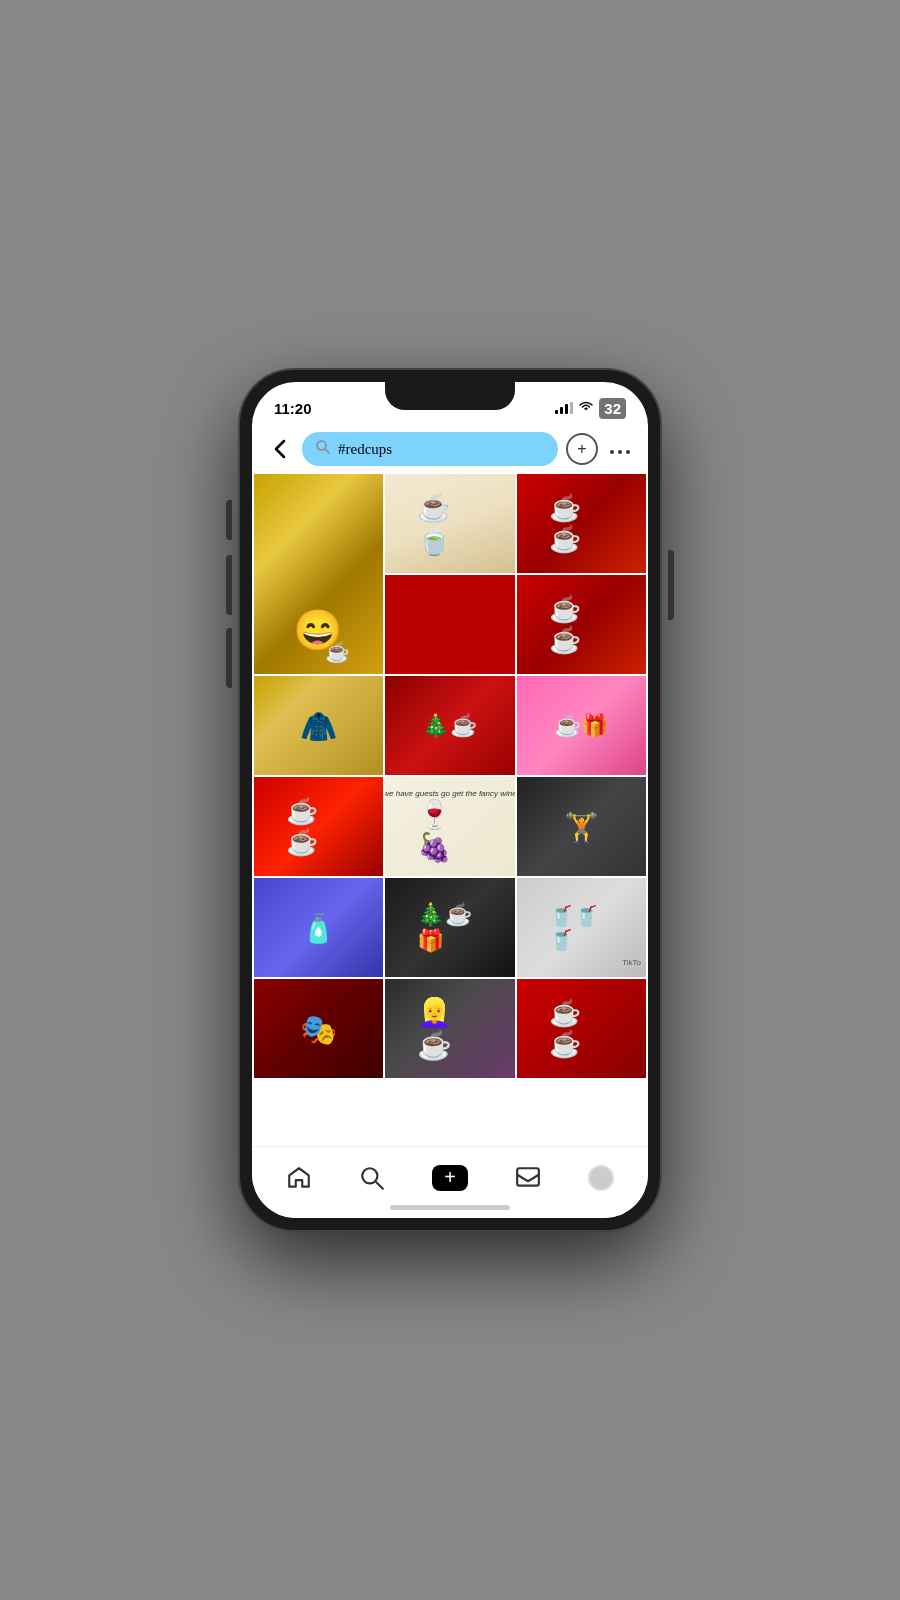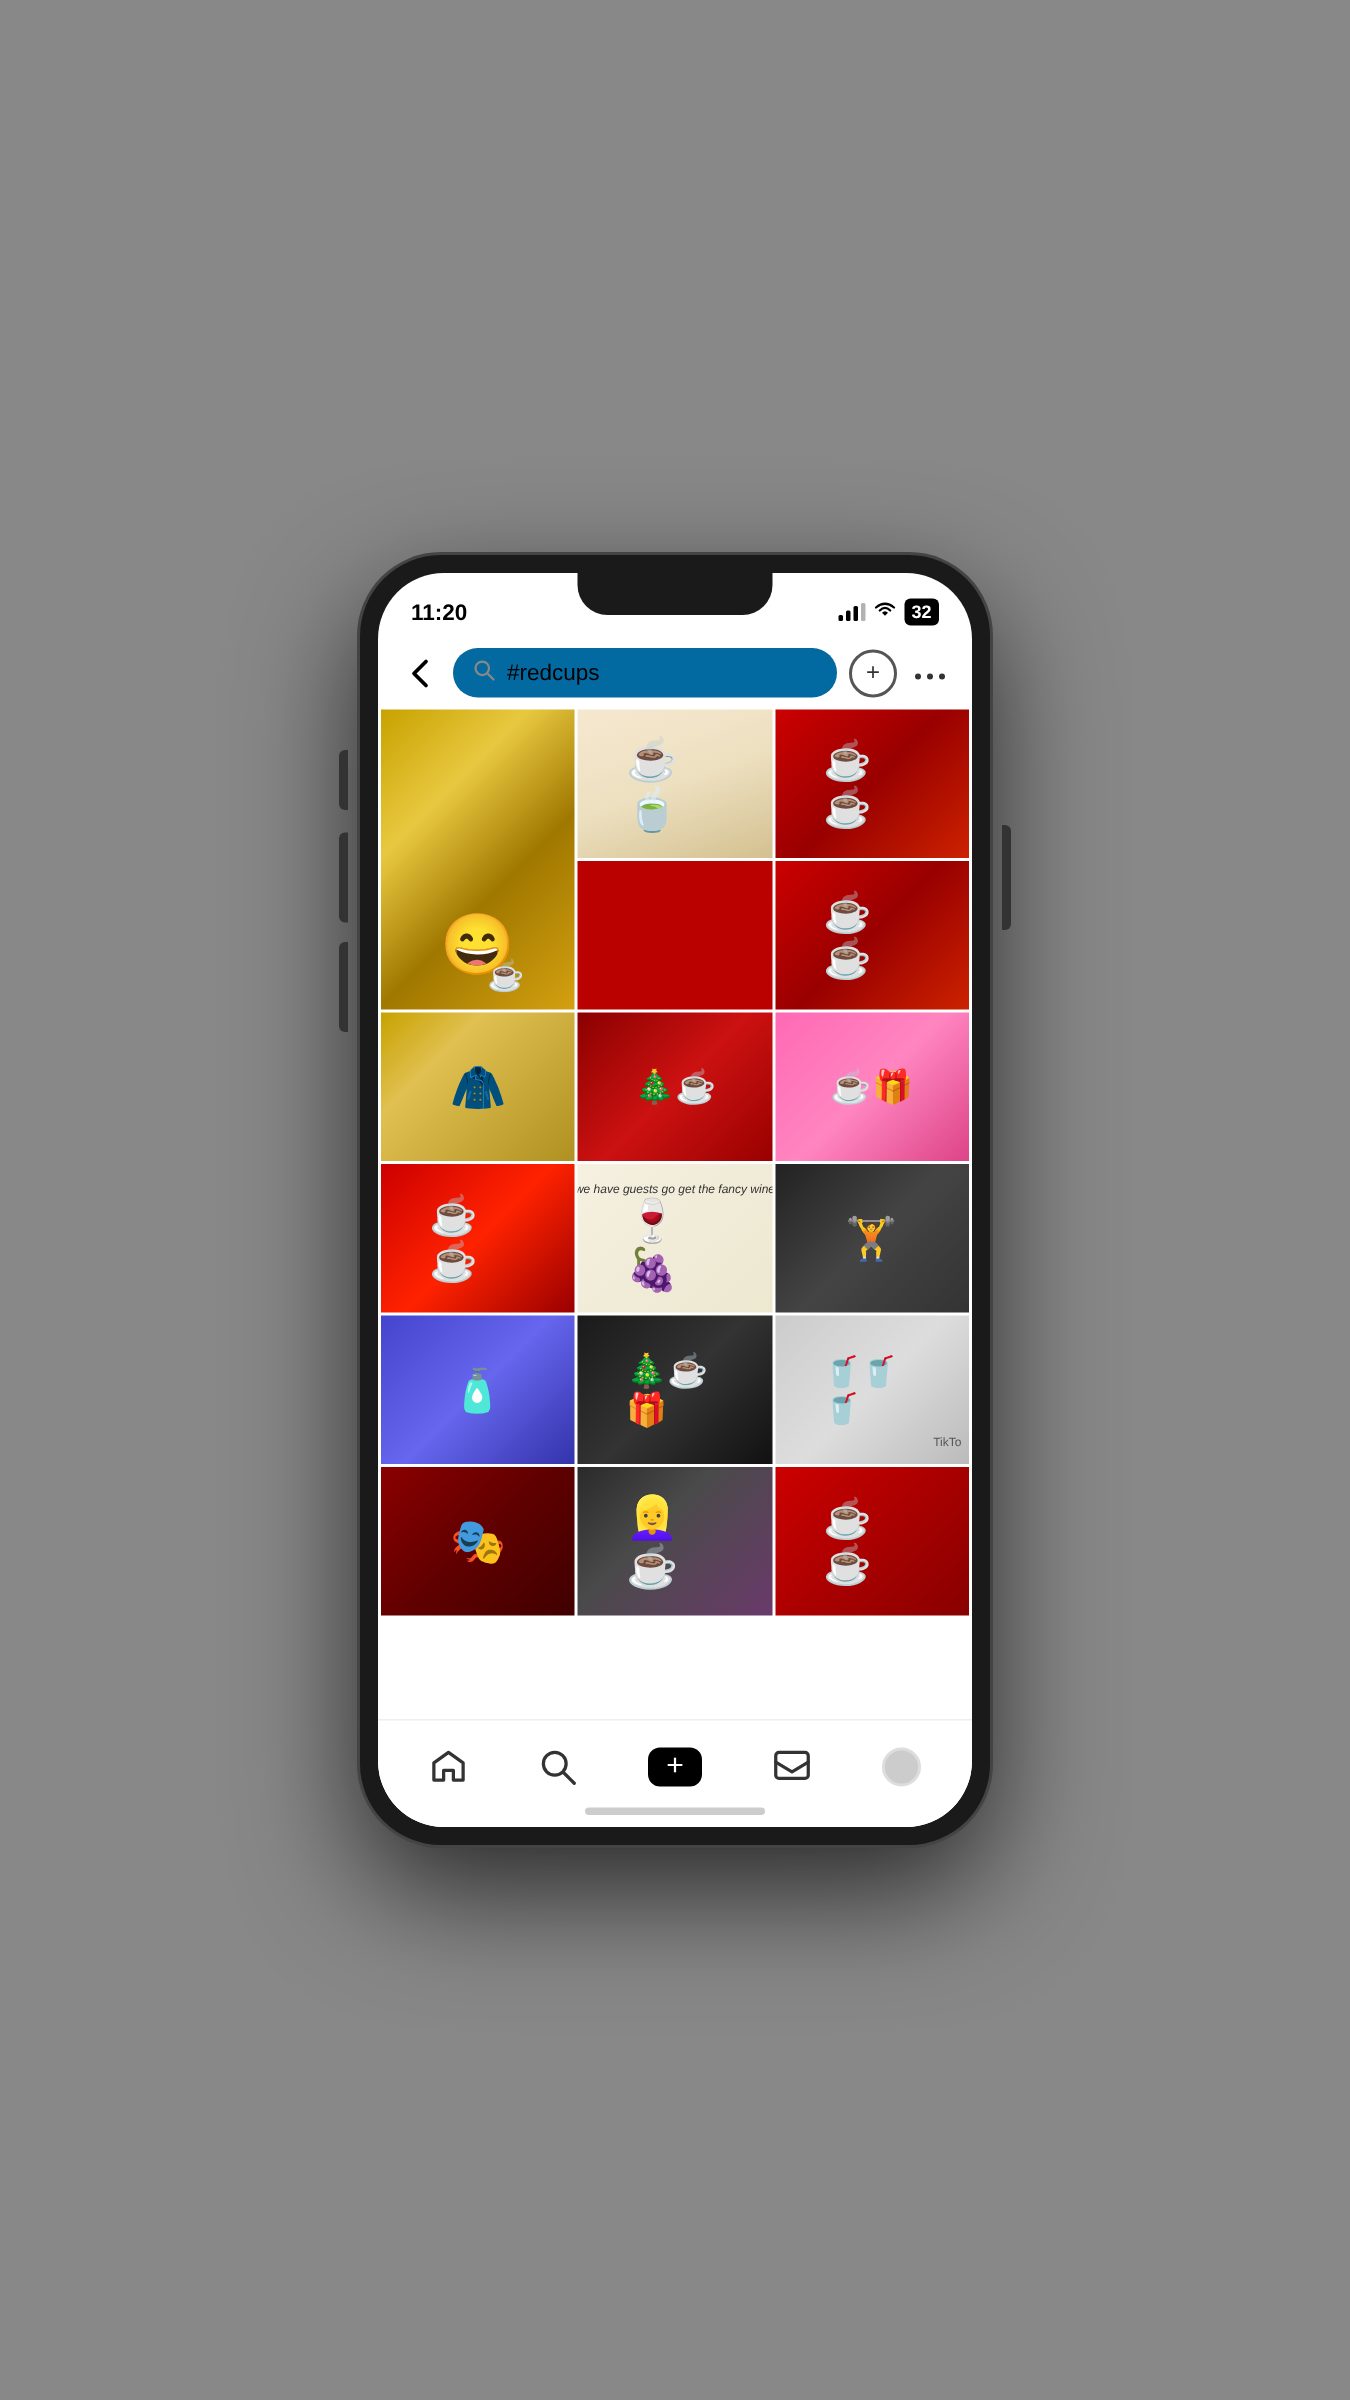--- a/index.html
+++ b/index.html
@@ -76,23 +76,23 @@
     }
     .signal-bars span:nth-child(1) { height: 4px; }
     .signal-bars span:nth-child(2) { height: 7px; }
     .signal-bars span:nth-child(3) { height: 10px; }
     .signal-bars span:nth-child(4) { height: 12px; opacity: 0.3; }
     .wifi-icon {
       font-size: 12px;
       color: #000;
     }
     .battery-badge {
-      background: #000000;
+      background: #737373;
       color: #fff;
-      font-size: 12px;
+      font-size: 15px;
       font-weight: 700;
       padding: 2px 5px;
       border-radius: 4px;
     }
 
     
     .search-area {
       padding: 6px 14px;
       display: flex;
       align-items: center;
@@ -103,26 +103,27 @@
       width: 28px;
       height: 28px;
       display: flex;
       align-items: center;
       justify-content: center;
       flex-shrink: 0;
       cursor: pointer;
     }
     .search-bar {
       flex: 1;
-      background: #0369a1;
+      background: #7dd3fc;
       border-radius: 20px;
       display: flex;
       align-items: center;
       padding: 8px 14px;
       gap: 8px;
+      font-family: Liberation Serif, serif;
     }
     .search-icon-wrap {
       color: #888;
       font-size: 13px;
     }
     .search-text {
       font-size: 15px;
       color: #000;
       font-weight: 400;
     }

